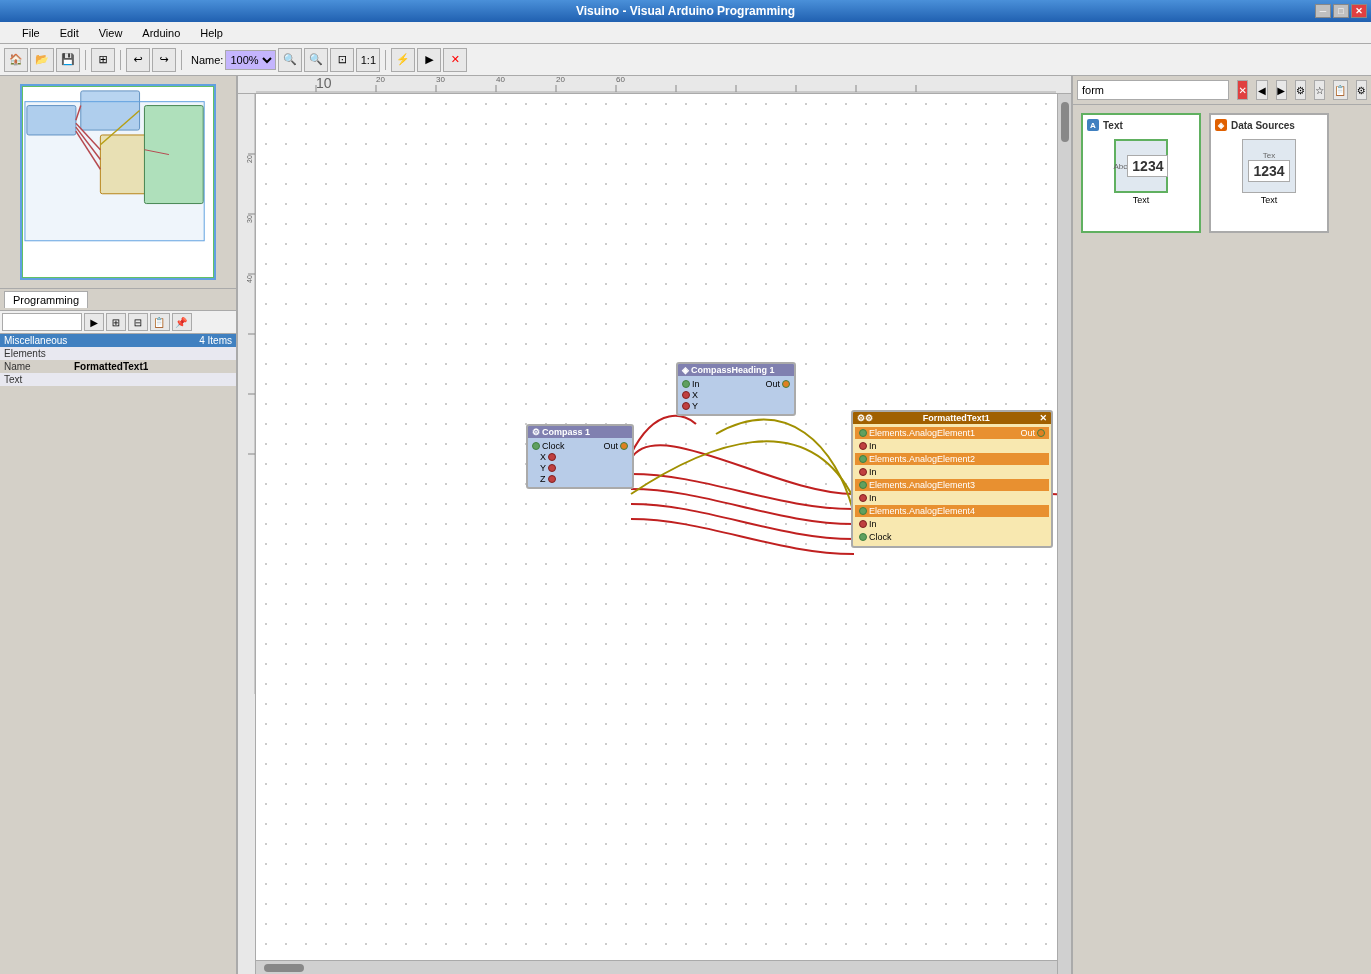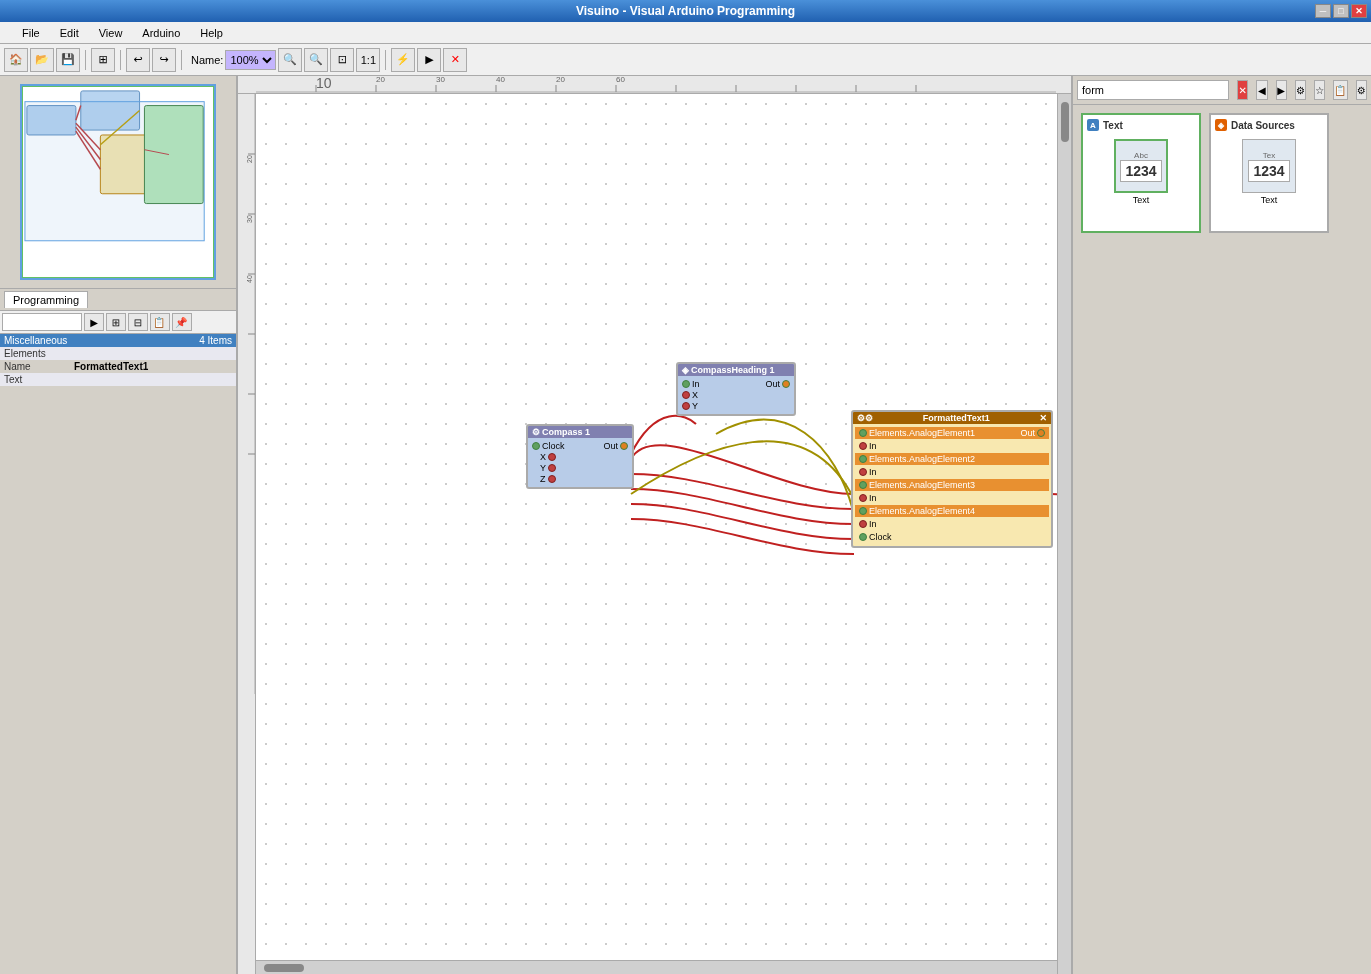--- a/index.html
+++ b/index.html
@@ -376,21 +376,21 @@
     </div>
 
     <div id="component-categories" style="display:flex;gap:8px;padding:8px;flex-wrap:wrap;">
 
       <div class="cat-box active" style="width:120px;min-height:120px;background:white;border:2px solid #60b060;padding:4px;">
         <div class="cat-title">
           <div style="width:12px;height:12px;background:#4080c0;border-radius:2px;font-size:8px;color:white;display:flex;align-items:center;justify-content:center;">A</div>
           <span>Text</span>
         </div>
         <div class="component-item">
-          <div class="component-img" style="background:#e0e8f0;border:2px solid #60b060;width:54px;height:54px;display:flex;flex-direction:column;align-items:center;justify-content:center;">
+          <div class="component-img" style="background:#e0e8f0;border:2px solid #60b060;width:54px;height:54px;display:flex;flex-direction:row;align-items:center;justify-content:center;">
             <div style="font-size:8px;color:#666;">Abc</div>
             <div style="font-size:14px;font-weight:bold;color:#333;border:1px solid #aaa;padding:2px 4px;background:white;">1234</div>
           </div>
           <div class="component-label">Text</div>
         </div>
       </div>
 
       <div class="cat-box" style="width:120px;min-height:120px;background:white;border:2px solid #aaa;padding:4px;">
         <div class="cat-title">
           <div style="width:12px;height:12px;background:#e06000;border-radius:2px;font-size:8px;color:white;display:flex;align-items:center;justify-content:center;">◈</div>

